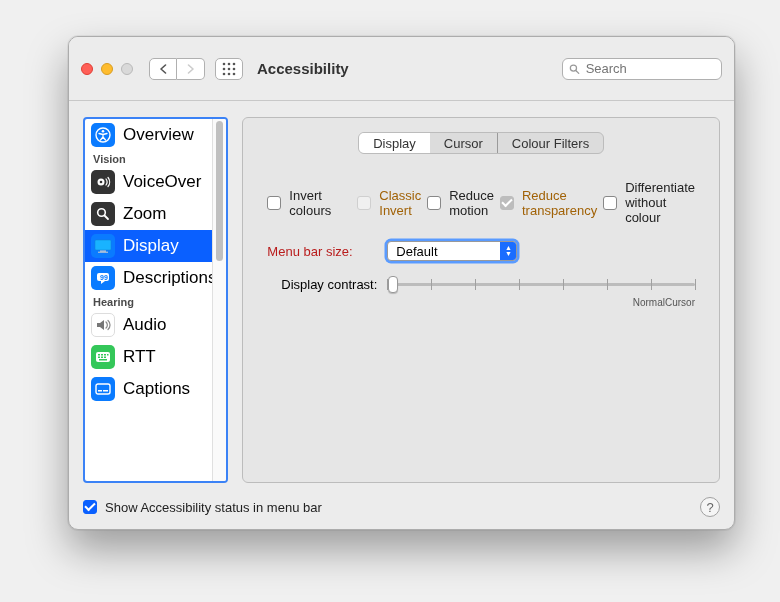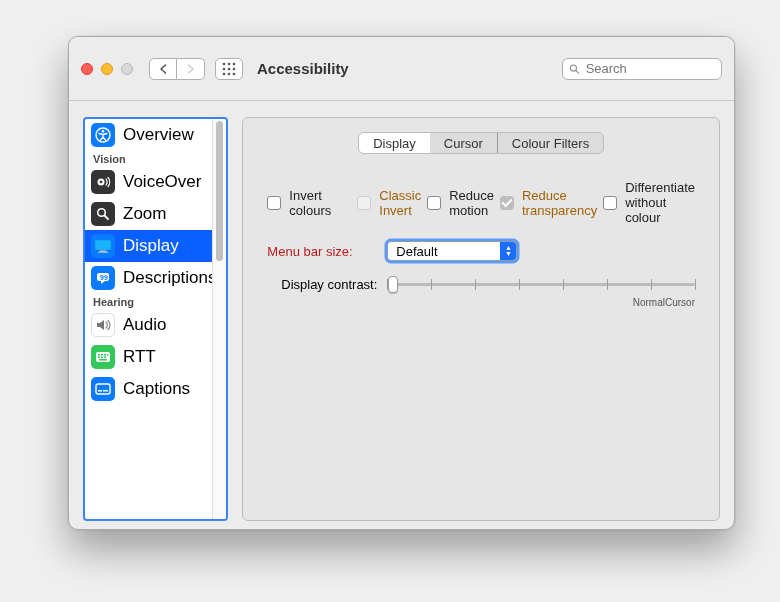--- a/index.html
+++ b/index.html
@@ -473,14 +473,21 @@
           <div class="slider-labels">
             <span>Normal</span>
             <span>Cursor</span>
           </div>
         </div>
       </div>
 
     </div>
   </div>
 
+  <div class="footer">
+    <label class="footer-left">
+      <span class="cbox checked"></span>
+      <span>Show Accessibility status in menu bar</span>
+    </label>
+    <div class="help">?</div>
+  </div>
 
 </div>
 
 </body></html>

